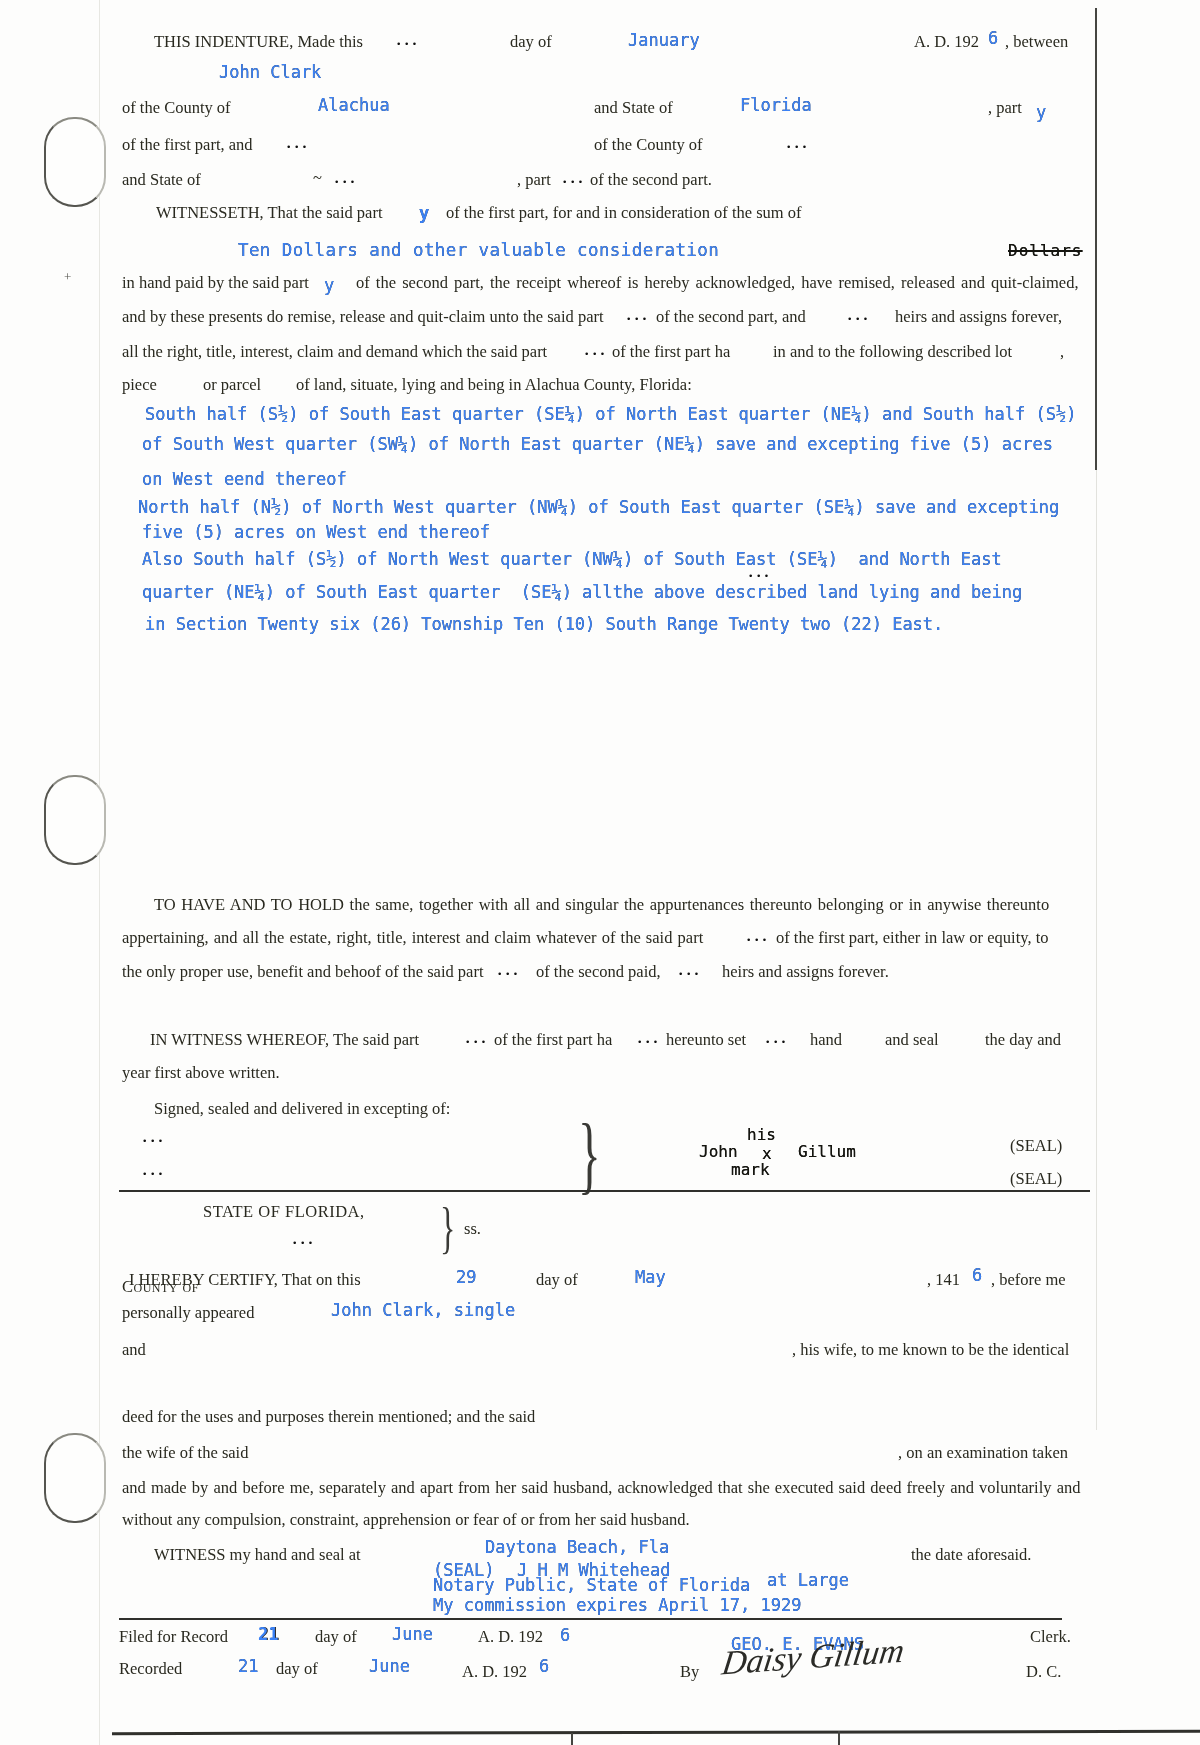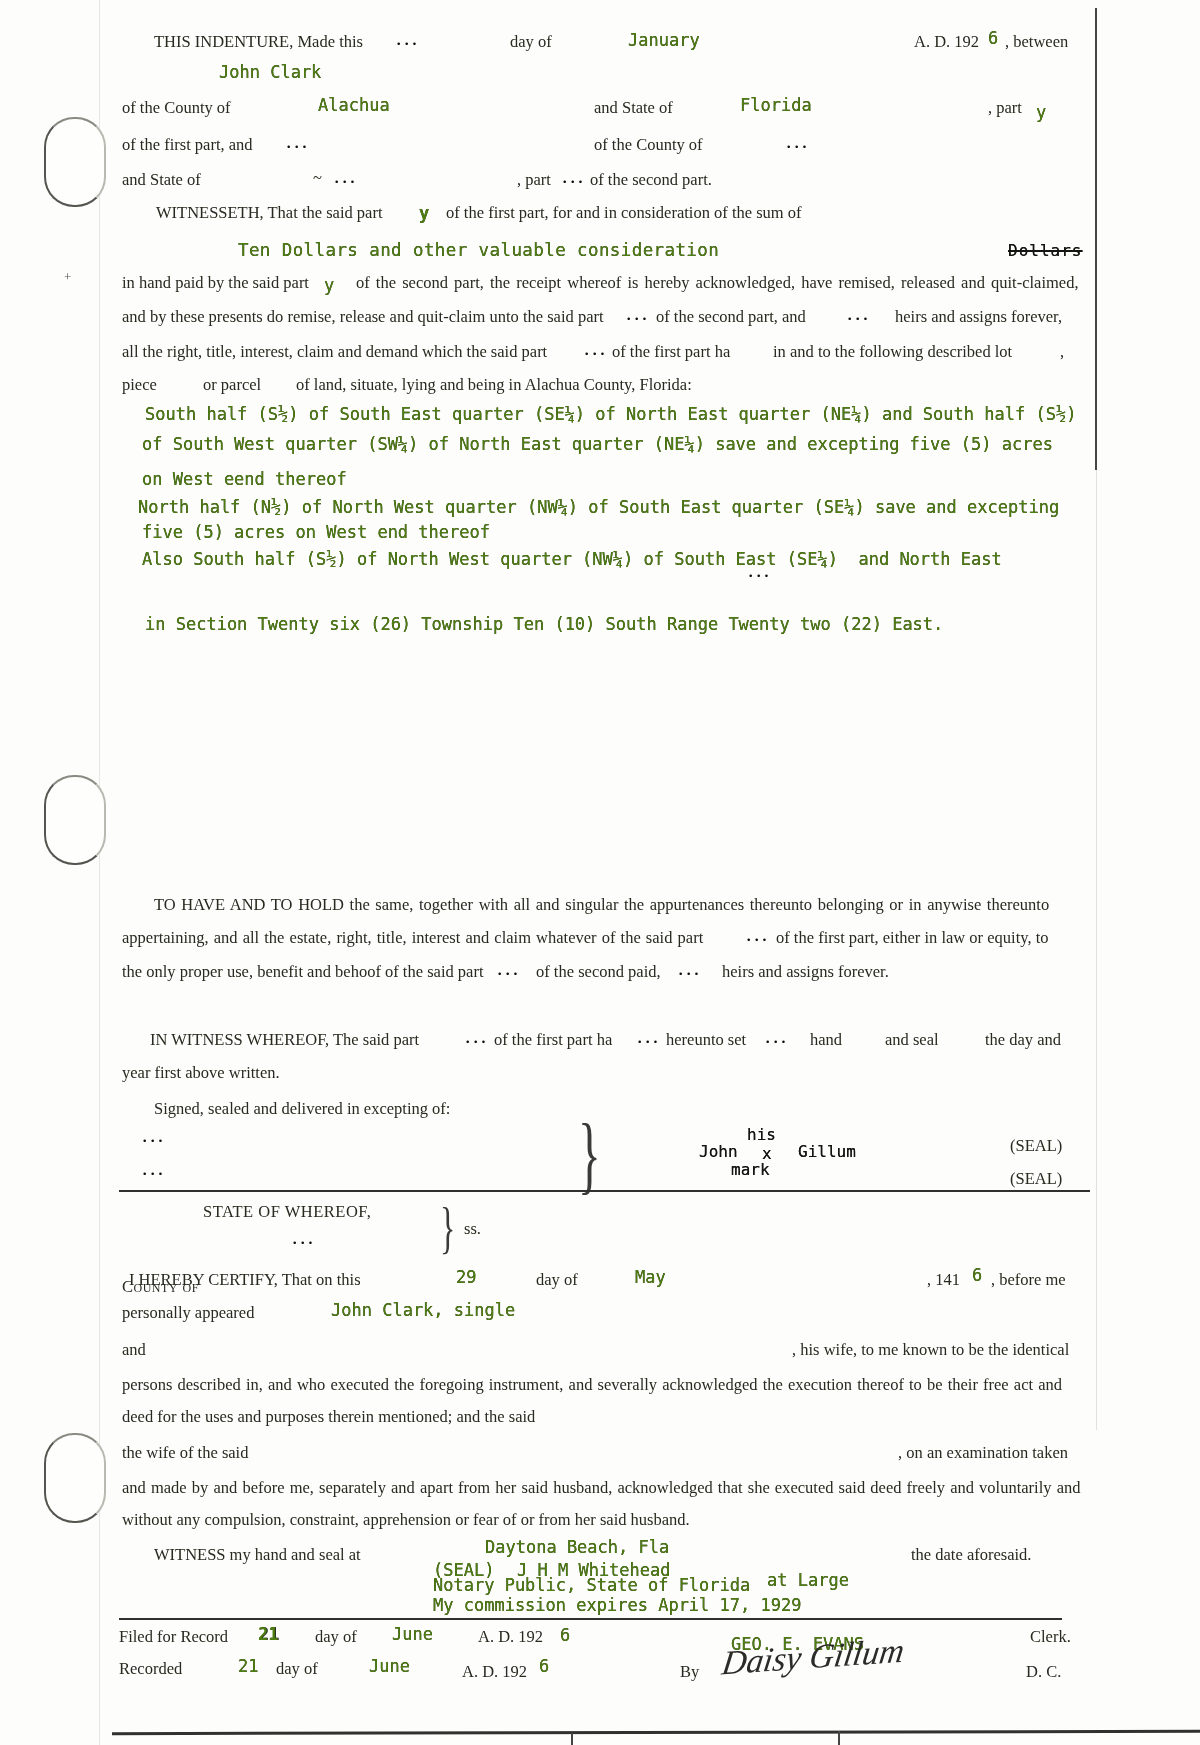--- a/index.html
+++ b/index.html
@@ -1,20 +1,20 @@
 <!DOCTYPE html>
 <html><head>
 <meta charset="utf-8">
 <style>
   html,body{margin:0;padding:0;background:#f7f7f5;}
   .page{position:relative;width:1200px;height:1745px;background:#fdfdfc;overflow:hidden;
         font-family:"Liberation Serif","DejaVu Serif",serif;}
   .fr{position:absolute;white-space:pre;}
   .s{font:16.5px/1.15 "Liberation Serif","DejaVu Serif",serif;color:#29291f;}
-  .m{font:17px/1.15 "DejaVu Sans Mono","Liberation Mono",monospace;color:#4d7c0f;text-shadow:0 0 .4px #222;}
+  .m{font:17px/1.15 "DejaVu Sans Mono","Liberation Mono",monospace;color:#3b82f6;text-shadow:0 0 .4px #222;}
   .m2{font:16px/1.15 "DejaVu Sans Mono","Liberation Mono",monospace;color:#15150f;text-shadow:0 0 .4px #222;}
   .big{font-size:17.5px;letter-spacing:.4px;}
   .d{font:9px/1 "DejaVu Sans Mono",monospace;letter-spacing:2.5px;color:#101010;}
   .brace{font-family:"Liberation Serif",serif;font-weight:300;color:#3a3a36;transform:scaleX(.55);transform-origin:left top;}
   .sc{font-variant:small-caps;letter-spacing:.5px;margin-top:46px;}
   .strike{text-decoration:line-through;text-decoration-thickness:2px;letter-spacing:1px;}
   .sig{font:italic 34px/1 "Liberation Serif",serif;transform:rotate(-4deg) skewX(-12deg);color:#2b2b27;}
   .rule{position:absolute;background:#30302c;height:2px;}
   .vline{position:absolute;background:#454541;width:2px;}
   .punch{position:absolute;left:44px;width:58px;height:86px;border:2.5px solid #55554f;
@@ -90,20 +90,21 @@
   <span class="fr s" style="left:203px;top:376px">or parcel</span>
   <span class="fr s" style="left:296px;top:376px">of land, situate, lying and being in Alachua County, Florida:</span>
 
   <span class="fr m" style="left:145px;top:405px">South half (S½) of South East quarter (SE¼) of North East quarter (NE¼) and South half (S½)</span>
   <span class="fr m" style="left:142px;top:435px">of South West quarter (SW¼) of North East quarter (NE¼) save and excepting five (5) acres</span>
   <span class="fr m" style="left:142px;top:470px">on West eend thereof</span>
   <span class="fr m" style="left:138px;top:498px">North half (N½) of North West quarter (NW¼) of South East quarter (SE¼) save and excepting</span>
   <span class="fr m" style="left:142px;top:523px">five (5) acres on West end thereof</span>
   <span class="fr m" style="left:142px;top:550px">Also South half (S½) of North West quarter (NW¼) of South East (SE¼)  and North East</span>
   <span class="fr d" style="left:748px;top:572px">•••</span>
+  <span class="fr m" style="left:142px;top:583px">quarter (NE¼) of South East quarter  (SE¼) allthe above described land lying and being</span>
   <span class="fr m" style="left:145px;top:615px">in Section Twenty six (26) Township Ten (10) South Range Twenty two (22) East.</span>
 
   <span class="fr s" style="left:154px;top:896px;word-spacing:1.5px">TO HAVE AND TO HOLD the same, together with all and singular the appurtenances thereunto belonging or in anywise thereunto</span>
   <span class="fr s" style="left:122px;top:929px;word-spacing:1px">appertaining, and all the estate, right, title, interest and claim whatever of the said part</span>
   <span class="fr d" style="left:746px;top:936px">•••</span>
   <span class="fr s" style="left:776px;top:929px">of the first part, either in law or equity, to</span>
   <span class="fr s" style="left:122px;top:963px">the only proper use, benefit and behoof of the said part</span>
   <span class="fr d" style="left:497px;top:970px">•••</span>
   <span class="fr s" style="left:536px;top:963px">of the second paid,</span>
   <span class="fr d" style="left:678px;top:970px">•••</span>
@@ -128,41 +129,40 @@
   <span class="fr m2" style="left:747px;top:1126px">his</span>
   <span class="fr m2" style="left:699px;top:1143px">John</span>
   <span class="fr m2" style="left:762px;top:1145px">x</span>
   <span class="fr m2" style="left:798px;top:1143px">Gillum</span>
   <span class="fr m2" style="left:731px;top:1161px">mark</span>
   <span class="fr s" style="left:1010px;top:1137px">(SEAL)</span>
   <span class="fr s" style="left:1010px;top:1170px">(SEAL)</span>
 
   <div class="rule" style="left:119px;top:1190px;width:971px"></div>
 
-  <span class="fr s" style="left:203px;top:1203px;letter-spacing:.5px">STATE OF WHEREOF,</span>
+  <span class="fr s" style="left:203px;top:1203px;letter-spacing:.5px">STATE OF FLORIDA,</span>
   <span class="fr brace" style="left:440px;top:1194px;font-size:58px">}</span>
   <span class="fr s" style="left:464px;top:1220px">ss.</span>
   <span class="fr s sc" style="left:122px;top:1232px">County of</span>
   <span class="fr d" style="left:292px;top:1239px">•••</span>
 
   <span class="fr s" style="left:129px;top:1271px">I HEREBY CERTIFY, That on this</span>
   <span class="fr m" style="left:456px;top:1268px">29</span>
   <span class="fr s" style="left:536px;top:1271px">day of</span>
   <span class="fr m" style="left:635px;top:1268px">May</span>
   <span class="fr s" style="left:927px;top:1271px">, 141</span>
   <span class="fr m" style="left:972px;top:1266px">6</span>
   <span class="fr s" style="left:991px;top:1271px">, before me</span>
 
   <span class="fr s" style="left:122px;top:1304px">personally appeared</span>
   <span class="fr m" style="left:331px;top:1301px">John Clark, single</span>
 
   <span class="fr s" style="left:122px;top:1341px">and</span>
   <span class="fr s" style="left:792px;top:1341px">, his wife, to me known to be the identical</span>
 
-  <span class="fr s" style="left:122px;top:1376px;word-spacing:1px">persons described in, and who executed the foregoing instrument, and severally acknowledged the execution thereof to be their free act and</span>
   <span class="fr s" style="left:122px;top:1408px">deed for the uses and purposes therein mentioned; and the said</span>
   <span class="fr s" style="left:122px;top:1444px">the wife of the said</span>
   <span class="fr s" style="left:898px;top:1444px">, on an examination taken</span>
   <span class="fr s" style="left:122px;top:1479px;word-spacing:1px">and made by and before me, separately and apart from her said husband, acknowledged that she executed said deed freely and voluntarily and</span>
   <span class="fr s" style="left:122px;top:1511px">without any compulsion, constraint, apprehension or fear of or from her said husband.</span>
 
   <span class="fr s" style="left:154px;top:1546px">WITNESS my hand and seal at</span>
   <span class="fr m" style="left:485px;top:1538px">Daytona Beach, Fla</span>
   <span class="fr s" style="left:911px;top:1546px">the date aforesaid.</span>
   <span class="fr m" style="left:433px;top:1561px">(SEAL)</span>

